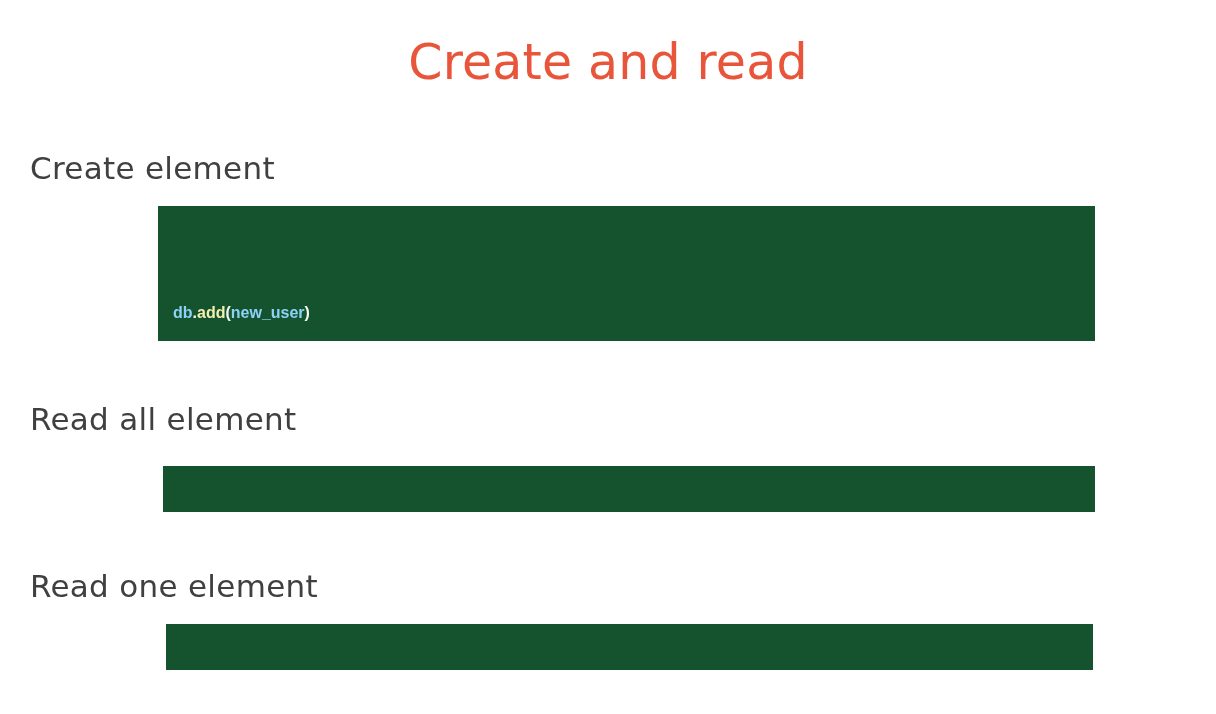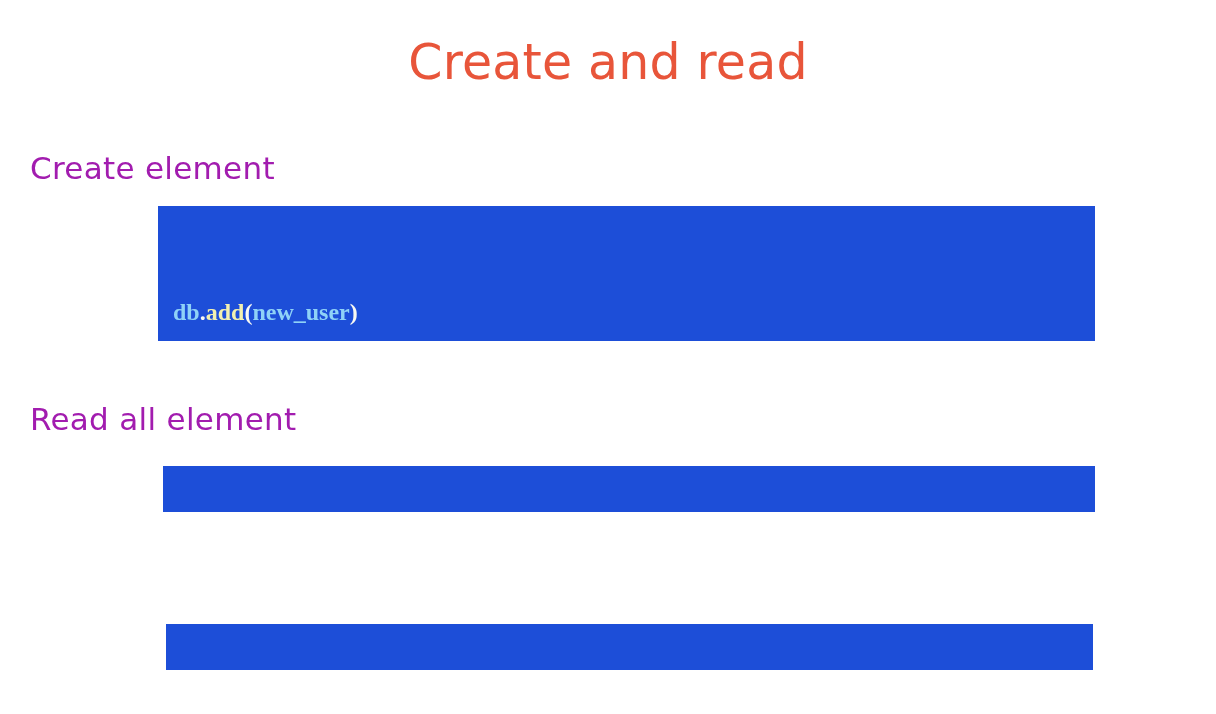--- a/index.html
+++ b/index.html
@@ -37,37 +37,37 @@
     line-height: 1.0;
     white-space: nowrap;
   }
 
   .section-heading {
     position: absolute;
     left: 30px;
     font-family: "DejaVu Sans", "Liberation Sans", sans-serif;
     font-size: 31px;
     font-weight: 400;
-    color: #a21caf;
+    color: #404040;
     letter-spacing: 0.3px;
     line-height: 1.0;
     white-space: nowrap;
   }
 
   .heading-create   { top: 153px; }
   .heading-readall  { top: 404px; }
   .heading-readone  { top: 571px; }
 
   .code-block {
     position: absolute;
-    background: #1d4ed8;
+    background: #14532d;
     box-sizing: border-box;
     overflow: hidden;
-    font-family: Liberation Serif, serif;
-    font-size: 24px;
+    font-family: Liberation Sans, sans-serif;
+    font-size: 16px;
     font-weight: bold;
     letter-spacing: 0px;
     line-height: 37px;
     white-space: pre;
   }
 
   .code-block-1 {
     left: 158px;
     top: 206px;
     width: 937px;
@@ -114,18 +114,19 @@
     
     
   </div>
 
   <div class="section-heading heading-readall">Read all element</div>
 
   <div class="code-block code-block-2">
     
   </div>
 
+  <div class="section-heading heading-readone">Read one element</div>
 
   <div class="code-block code-block-3">
     
   </div>
 
 </div>
 
 </body></html>

